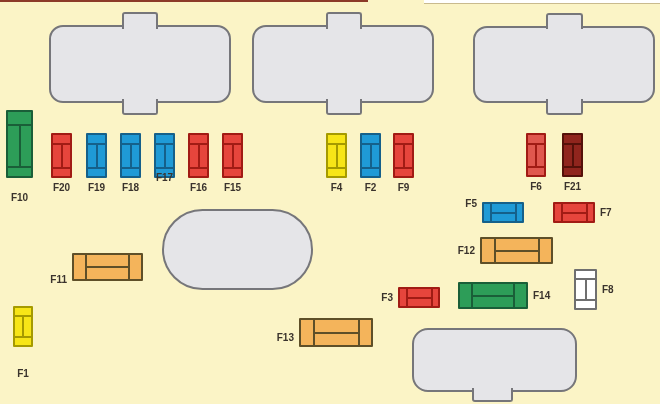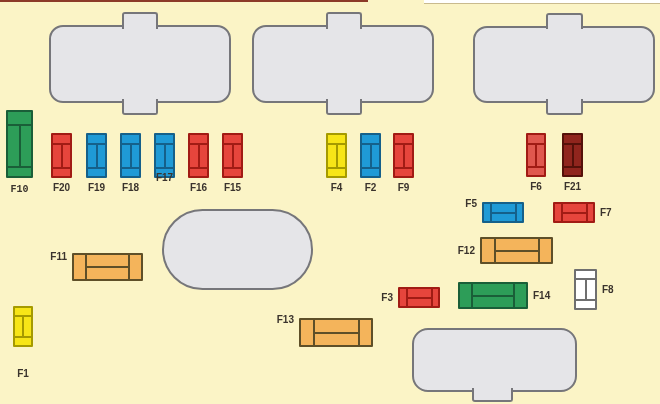--- a/index.html
+++ b/index.html
@@ -55,21 +55,21 @@
     <div class="housing-tab top" style="left: 546px; top: 13px; width: 37px; height: 16px; background: rgb(229, 229, 232); border-color: rgb(118, 118, 122);"></div>
     <div class="housing-tab bottom" style="left: 546px; top: 99px; width: 37px; height: 16px; background: rgb(229, 229, 232); border-color: rgb(118, 118, 122);"></div>
     <div class="housing" style="left: 162px; top: 209px; width: 151px; height: 81px; background: rgb(229, 229, 232); border-color: rgb(118, 118, 122); border-radius: 41px; z-index: 1;"></div>
     <div class="housing" style="left: 412px; top: 328px; width: 165px; height: 64px; background: rgb(229, 229, 232); border-color: rgb(118, 118, 122); border-radius: 16px; z-index: 1;"></div>
     <div class="housing-tab bottom" style="left: 472px; top: 388px; width: 41px; height: 14px; background: rgb(229, 229, 232); border-color: rgb(118, 118, 122);"></div>
     <div class="fuse" style="left: 6px; top: 110px; width: 27px; height: 68px; background: rgb(45, 157, 88); border-color: rgb(26, 94, 56);">
       <div class="fuse-line" style="left: 0px; top: 12px; width: 23px; height: 2px; background: rgb(26, 94, 56);"></div>
       <div class="fuse-line" style="left: 0px; top: 54px; width: 23px; height: 2px; background: rgb(26, 94, 56);"></div>
       <div class="fuse-line" style="left: 11px; top: 12px; width: 2px; height: 44px; background: rgb(26, 94, 56);"></div>
     </div>
-    <div class="fuse-label" style="color: rgb(58, 51, 45); left: 19.5px; top: 184px; transform: translateX(-50%); font-family: Liberation Mono, monospace;">F10</div>
+    <div class="fuse-label" style="color: rgb(58, 51, 45); left: 19.5px; top: 192px; transform: translateX(-50%);">F10</div>
     <div class="fuse" style="left: 51px; top: 133px; width: 21px; height: 45px; background: rgb(230, 69, 60); border-color: rgb(161, 27, 20);">
       <div class="fuse-line" style="left: 0px; top: 8px; width: 17px; height: 2px; background: rgb(161, 27, 20);"></div>
       <div class="fuse-line" style="left: 0px; top: 32px; width: 17px; height: 2px; background: rgb(161, 27, 20);"></div>
       <div class="fuse-line" style="left: 8px; top: 8px; width: 2px; height: 26px; background: rgb(161, 27, 20);"></div>
     </div>
     <div class="fuse-label" style="color: rgb(58, 51, 45); left: 61.5px; top: 182px; transform: translateX(-50%);">F20</div>
     <div class="fuse" style="left: 86px; top: 133px; width: 21px; height: 45px; background: rgb(31, 154, 214); border-color: rgb(21, 96, 138);">
       <div class="fuse-line" style="left: 0px; top: 8px; width: 17px; height: 2px; background: rgb(21, 96, 138);"></div>
       <div class="fuse-line" style="left: 0px; top: 32px; width: 17px; height: 2px; background: rgb(21, 96, 138);"></div>
       <div class="fuse-line" style="left: 8px; top: 8px; width: 2px; height: 26px; background: rgb(21, 96, 138);"></div>
@@ -163,27 +163,27 @@
       <div class="fuse-line" style="left: 0px; top: 7px; width: 19px; height: 2px; background: rgb(111, 111, 111);"></div>
       <div class="fuse-line" style="left: 0px; top: 28px; width: 19px; height: 2px; background: rgb(111, 111, 111);"></div>
       <div class="fuse-line" style="left: 9px; top: 7px; width: 2px; height: 23px; background: rgb(111, 111, 111);"></div>
     </div>
     <div class="fuse-label" style="color: rgb(58, 51, 45); left: 602px; top: 283.5px;">F8</div>
     <div class="fuse" style="left: 72px; top: 253px; width: 71px; height: 28px; background: rgb(244, 180, 91); border-color: rgb(94, 79, 40);">
       <div class="fuse-line" style="left: 11px; top: 0px; width: 2px; height: 24px; background: rgb(94, 79, 40);"></div>
       <div class="fuse-line" style="left: 54px; top: 0px; width: 2px; height: 24px; background: rgb(94, 79, 40);"></div>
       <div class="fuse-line" style="left: 11px; top: 11px; width: 45px; height: 2px; background: rgb(94, 79, 40);"></div>
     </div>
-    <div class="fuse-label" style="color: rgb(58, 51, 45); left: 67px; top: 251px; transform: translateX(-100%);">F11</div>
+    <div class="fuse-label" style="color: rgb(58, 51, 45); left: 67px; top: 274px; transform: translateX(-100%);">F11</div>
     <div class="fuse" style="left: 299px; top: 318px; width: 74px; height: 29px; background: rgb(244, 180, 91); border-color: rgb(94, 79, 40);">
       <div class="fuse-line" style="left: 12px; top: 0px; width: 2px; height: 25px; background: rgb(94, 79, 40);"></div>
       <div class="fuse-line" style="left: 57px; top: 0px; width: 2px; height: 25px; background: rgb(94, 79, 40);"></div>
       <div class="fuse-line" style="left: 12px; top: 12px; width: 47px; height: 2px; background: rgb(94, 79, 40);"></div>
     </div>
-    <div class="fuse-label" style="color: rgb(58, 51, 45); left: 294px; top: 314px; transform: translateX(-100%); text-align: center;">F13</div>
+    <div class="fuse-label" style="color: rgb(58, 51, 45); left: 294px; top: 332px; transform: translateX(-100%); text-align: center;">F13</div>
     <div class="fuse" style="left: 13px; top: 306px; width: 20px; height: 41px; background: rgb(247, 229, 23); border-color: rgb(165, 154, 0);">
       <div class="fuse-line" style="left: 0px; top: 7px; width: 16px; height: 2px; background: rgb(165, 154, 0);"></div>
       <div class="fuse-line" style="left: 0px; top: 28px; width: 16px; height: 2px; background: rgb(165, 154, 0);"></div>
       <div class="fuse-line" style="left: 7px; top: 7px; width: 2px; height: 23px; background: rgb(165, 154, 0);"></div>
     </div>
     <div class="fuse-label" style="color: rgb(58, 51, 45); left: 23px; top: 368px; transform: translateX(-50%);">F1</div>
     <div class="artifact" style="left: 0px; top: 0px; width: 368px; height: 2px; background: rgb(140, 58, 40);"></div>
     <div class="artifact" style="left: 424px; top: 0px; width: 236px; height: 3px; background: rgb(255, 255, 255);"></div>
     <div class="artifact" style="left: 424px; top: 3px; width: 236px; height: 1px; background: rgb(201, 186, 142);"></div>
   </div>

